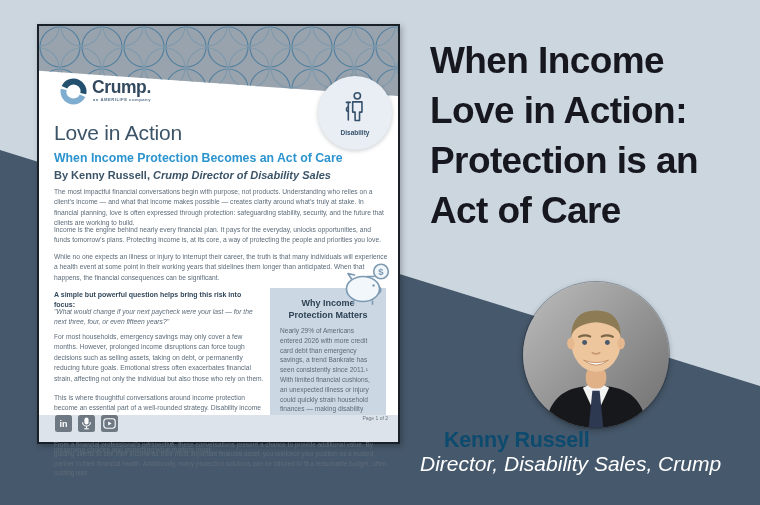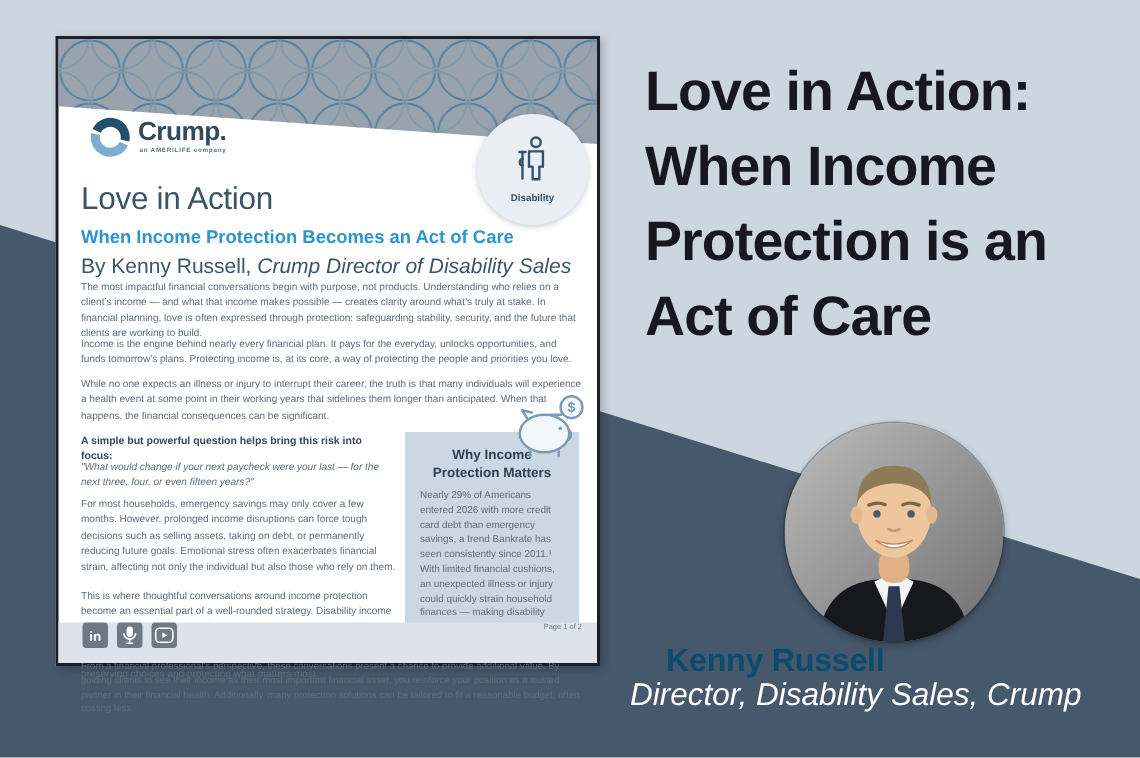--- a/index.html
+++ b/index.html
@@ -33,21 +33,21 @@
 
   .doc-badge {
     position:absolute; left:279px; top:50px; width:74px; height:74px; border-radius:50%;
     background:#e9eef4; box-shadow:0 1px 4px rgba(30,45,60,.25);
     display:flex; flex-direction:column; align-items:center; justify-content:center; gap:2px;
   }
   .doc-badge .badge-label { font-size:6.5px; font-weight:700; color:#34506b; }
 
   .doc-h1 { position:absolute; left:15px; top:95px; font-size:21px; font-weight:400; color:#3c5468; letter-spacing:-0.2px; }
   .doc-h2 { position:absolute; left:15px; top:125px; font-size:12.3px; font-weight:700; color:#2c94cf; }
-  .doc-byline { position:absolute; left:15px; top:143px; font-size:14px; font-weight:400; color:#3c5468; }
+  .doc-byline { position:absolute; left:15px; top:143px; font-size:11px; font-weight:700; color:#3c5468; }
   .doc-byline .role { font-style:italic; }
 
   .doc p.body { color:#5d6c7a; font-size:6.7px; line-height:10.4px; }
   .p1 { position:absolute; left:15px; top:161px; width:334px; }
   .p2 { position:absolute; left:15px; top:199px; width:334px; }
   .p3 { position:absolute; left:15px; top:226px; width:334px; }
 
   .q-head { position:absolute; left:15px; top:264px; width:210px; font-size:7px; font-weight:700; color:#33495c; line-height:10px; }
   .quote  { position:absolute; left:15px; top:281px; width:205px; font-style:italic; font-size:6.7px; line-height:9.6px; color:#5d6c7a; }
   .p6 { position:absolute; left:15px; top:306px; width:210px; }
@@ -187,22 +187,22 @@
         <svg width="13" height="11" viewBox="0 0 13 11">
           <rect x="0.8" y="0.8" width="11.4" height="9.4" rx="2.6" stroke="#fff" stroke-width="1.1" fill="none"></rect>
           <path d="M5.2 3.6 L8.6 5.5 L5.2 7.4 Z" fill="#fff"></path>
         </svg>
       </span>
       <span class="page-label">Page 1 of 2</span>
     </div>
   </div>
 
   <div class="banner-title">
+    <div>When Income</div>
     <div>Love in Action:</div>
-    <div>When Income</div>
     <div>Protection is an</div>
     <div>Act of Care</div>
   </div>
 
   <div class="avatar">
     <svg viewBox="0 0 100 100">
       <defs>
         <linearGradient id="pbg" x1="0" y1="0" x2="1" y2="1">
           <stop offset="0" stop-color="#bdbdbd"></stop>
           <stop offset="1" stop-color="#6e6e6e"></stop>

